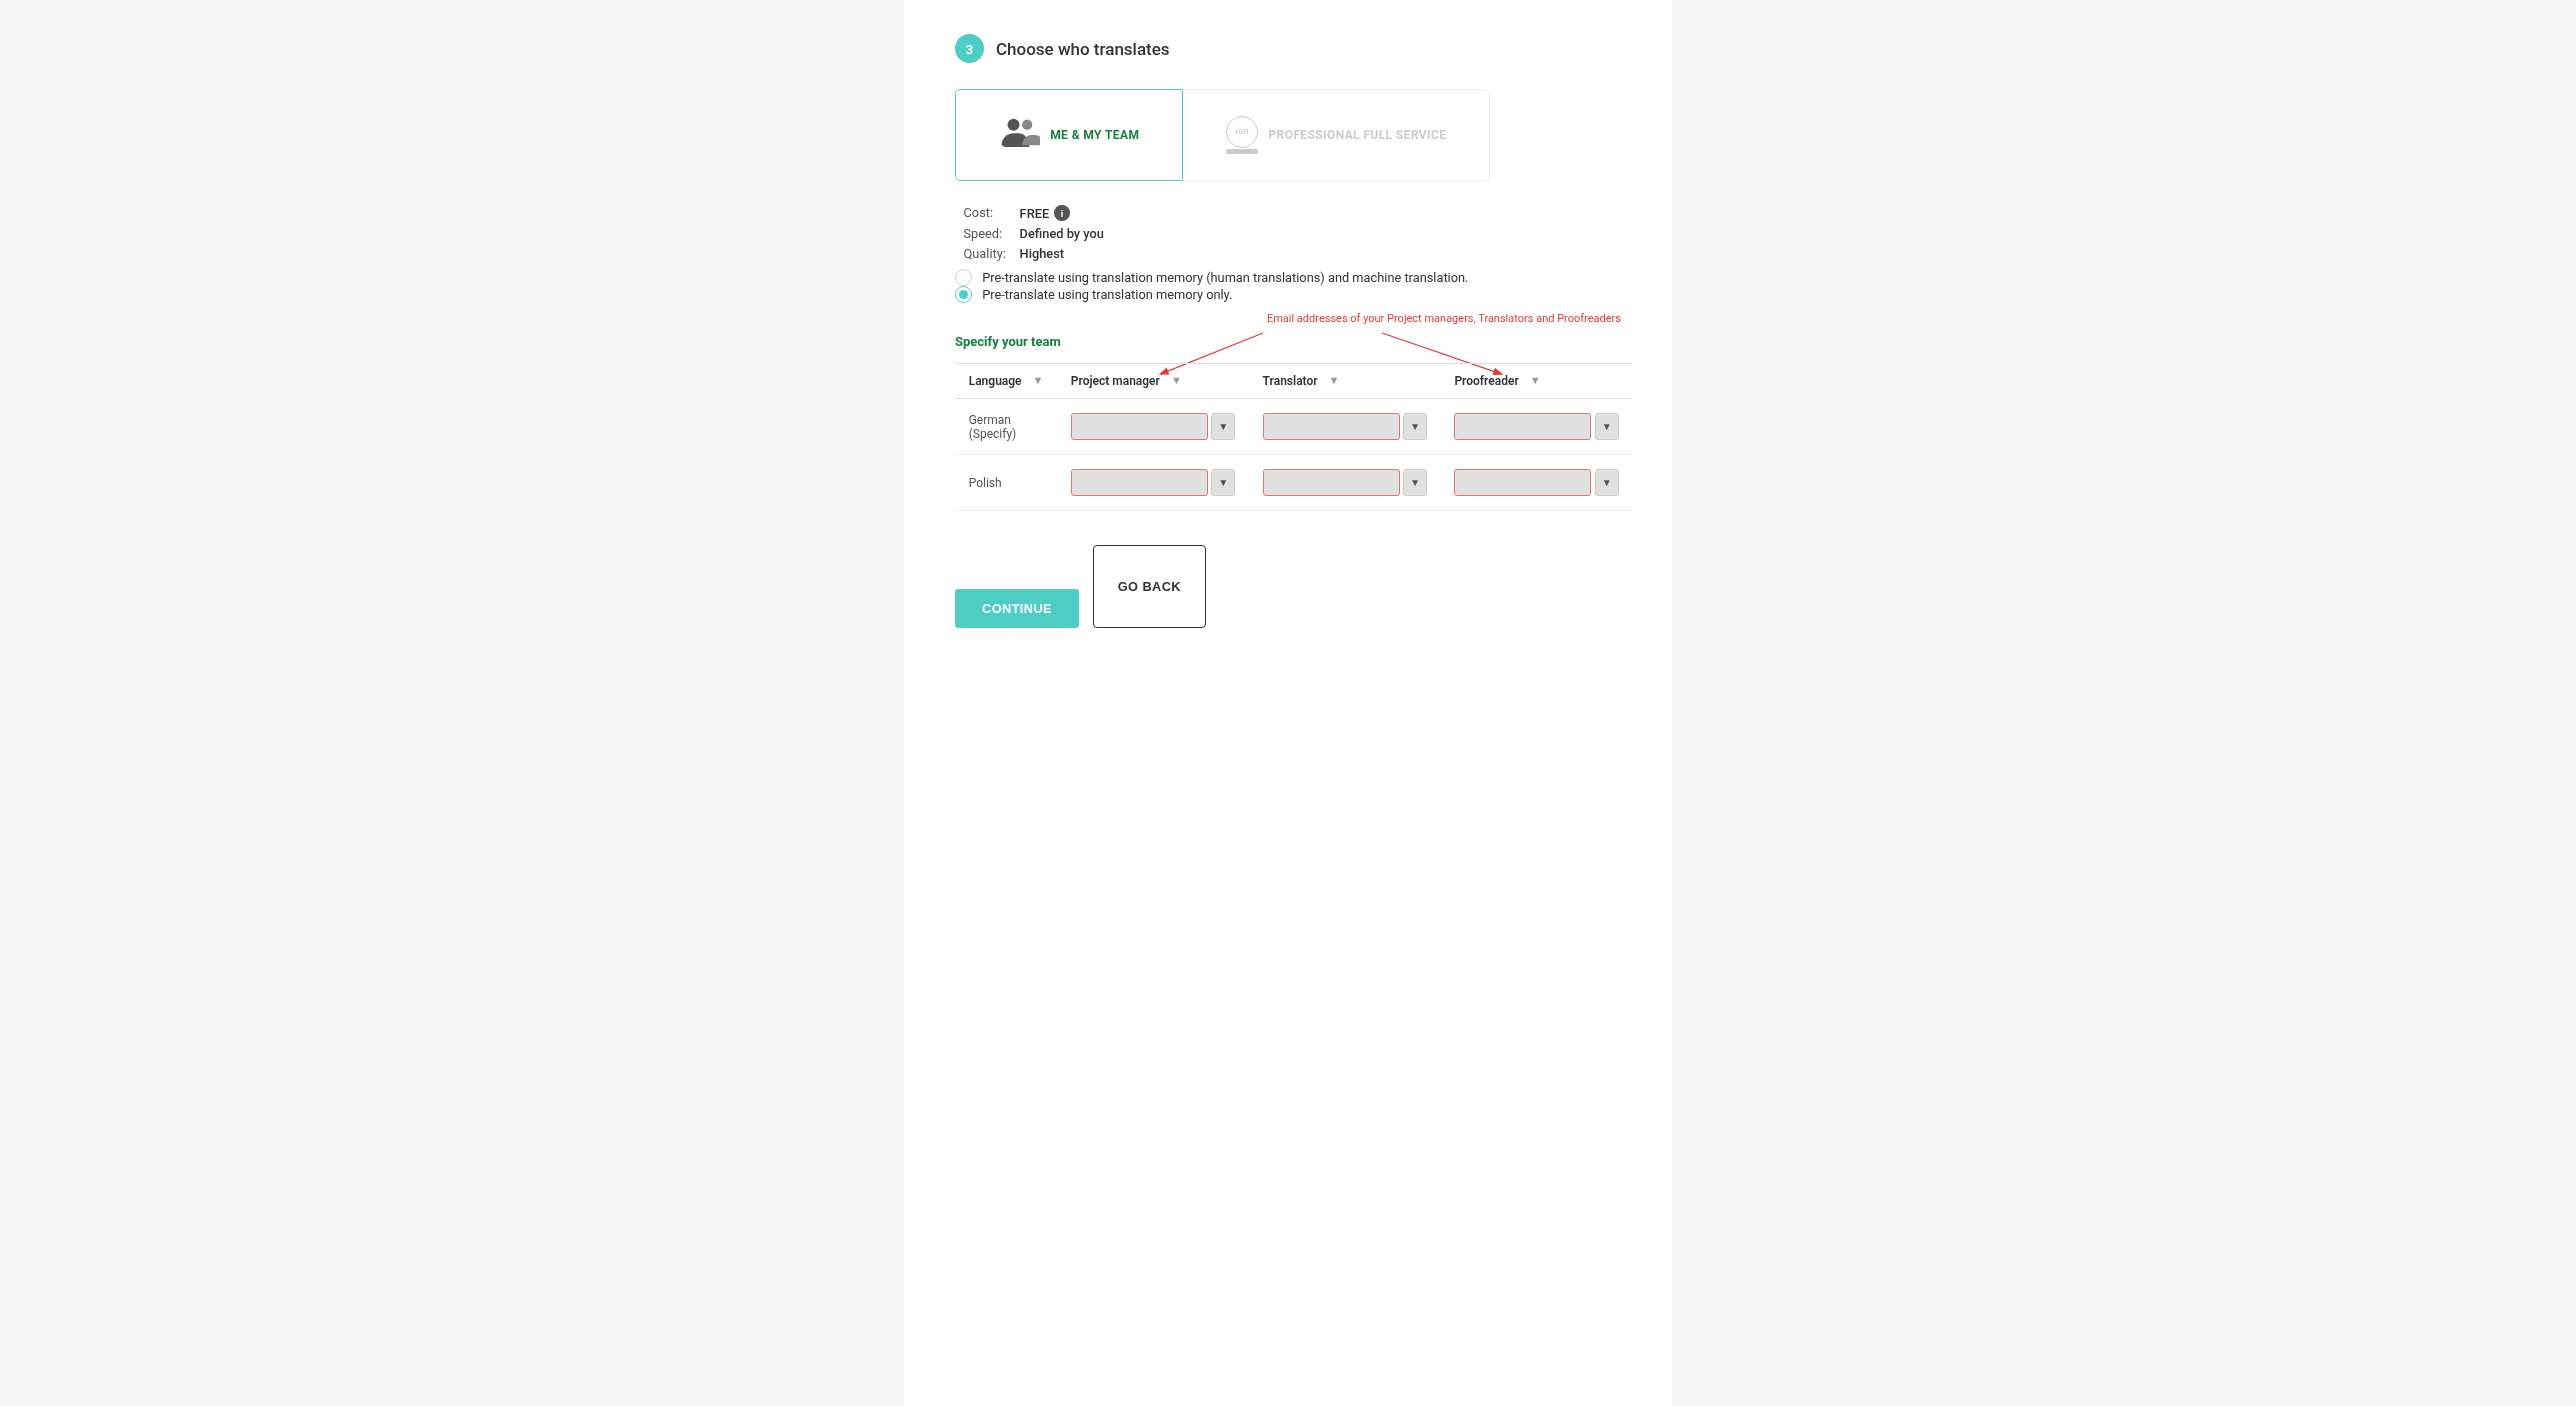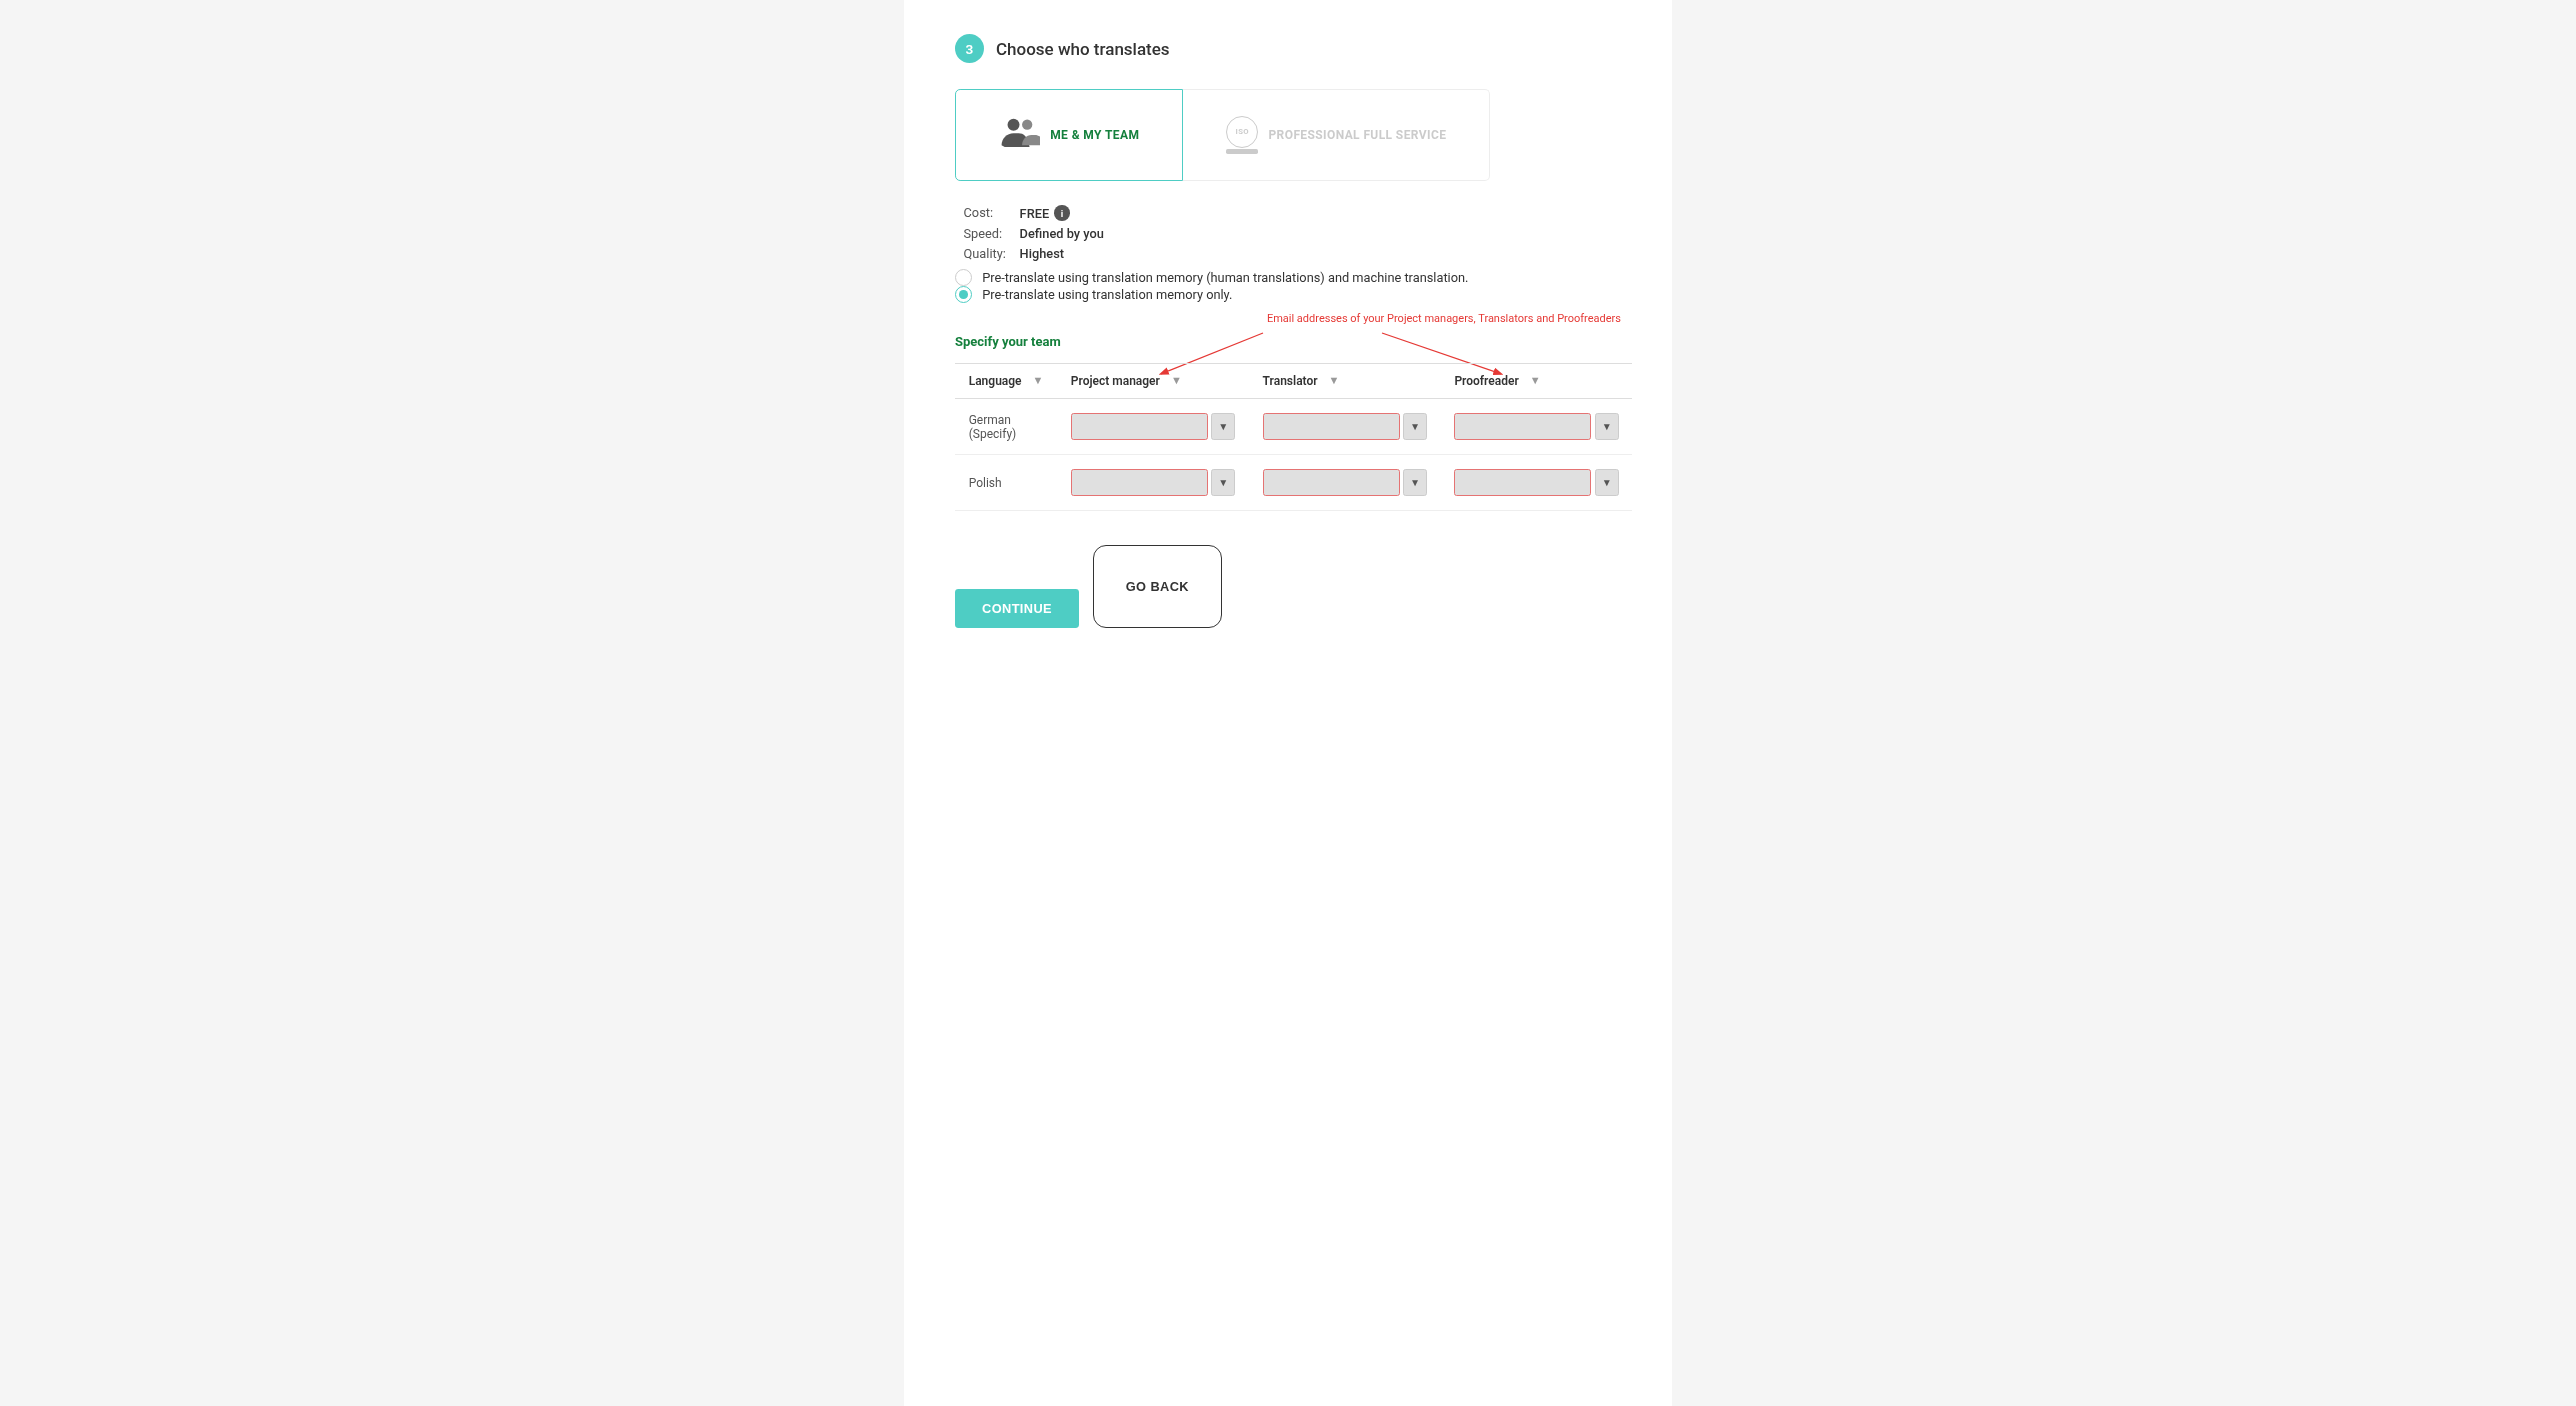--- a/index.html
+++ b/index.html
@@ -230,22 +230,22 @@
       font-weight: 700;
       letter-spacing: 0.4px;
       cursor: pointer;
       text-transform: uppercase;
       margin-top: 44px;
     }
     .btn-goback {
       background: #fff;
       color: #333;
       border: 1.7px solid #333;
-      border-radius: 13px;
-      padding: 12px 32px;
+      border-radius: 4px;
+      padding: 12px 24px;
       font-size: 12.8px;
       font-weight: 600;
       letter-spacing: 0.4px;
       cursor: pointer;
       text-transform: uppercase;
     }
 
     
     .iso-icon {
       display: flex;

